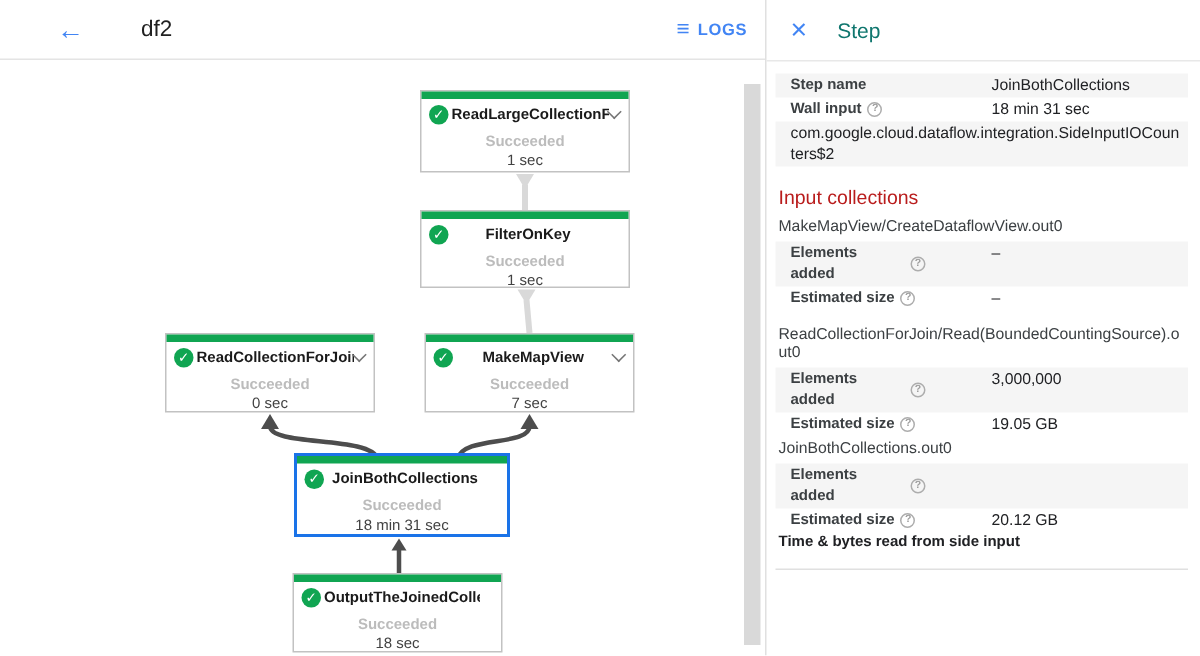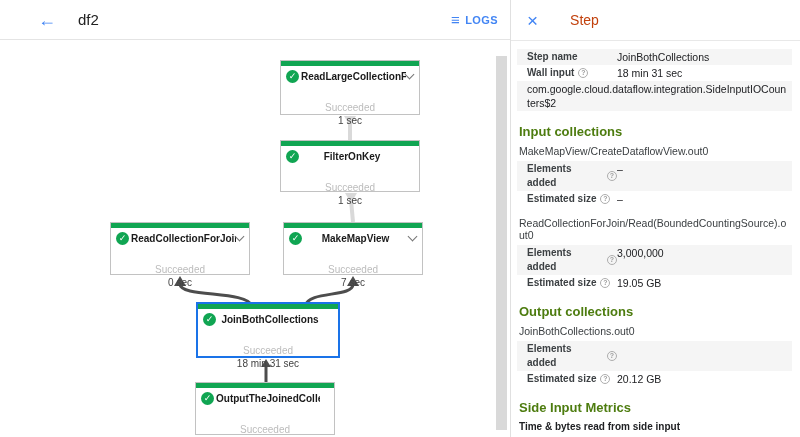--- a/index.html
+++ b/index.html
@@ -4,54 +4,54 @@
 <style>
   * { margin:0; padding:0; box-sizing:border-box; }
   html,body { width:800px; height:437px; overflow:hidden; background:#fff;
               font-family:"Liberation Sans", sans-serif; }
   .app { position:relative; width:800px; height:437px; background:#fff; }
 
   
   .left-pane { position:absolute; left:0; top:0; width:510px; height:437px; background:#fff; }
   .left-header { height:40px; border-bottom:1px solid #e4e4e4; display:flex; align-items:center; padding:0 12px 0 38px; }
   .back-ic { color:#4285f4; font-size:18px; line-height:18px; cursor:pointer; }
-  .job-title { margin-left:22px; font-size:15px; color:#212121; }
+  .job-title { margin-left:38px; font-size:15px; color:#212121; }
   .logs-btn { margin-left:auto; display:flex; align-items:center; gap:5px; color:#4285f4; font-size:11px; font-weight:bold; letter-spacing:.4px; cursor:pointer; }
   .logs-ic { font-size:15px; line-height:12px; font-weight:normal; }
 
   .graph { position:relative; width:510px; height:397px; }
   .edges { position:absolute; left:0; top:0; }
 
   .node { position:absolute; width:140px; background:#fff; border:1px solid #c2c2c2; text-align:center; cursor:pointer; }
   .node .bar { height:5px; background:#10a552; }
   .node.selected { border:2px solid #1a73e8; }
   .trow { display:flex; align-items:center; padding:3px 5px 0 5px; height:17px; }
   .check-ic { flex:none; width:13px; height:13px; border-radius:50%; background:#10a552; color:#fff; font-size:9px; line-height:13px; text-align:center; }
   .nname { flex:1; font-size:10px; font-weight:bold; color:#1a1a1a; white-space:nowrap; overflow:hidden; padding:0 2px; }
   .chev { flex:none; width:7px; height:7px; border-right:1.5px solid #757575; border-bottom:1.5px solid #757575; transform:rotate(45deg); margin:-3px 1px 0 0; cursor:pointer; }
   .spc { flex:none; width:9px; }
-  .nstatus { font-size:10px; color:#bcbcbc; line-height:13px; margin-top:18px; }
+  .nstatus { font-size:10px; color:#bcbcbc; line-height:13px; margin-top:5px;font-weight:bold; }
   .ntime { font-size:10px; color:#424242; line-height:13px; }
 
   .lscroll { position:absolute; left:496px; top:56px; width:11px; height:374px; background:#d9d9d9; cursor:pointer; }
 
   
   .right-panel { position:absolute; right:0; top:0; width:290px; height:437px; background:#fff; border-left:1px solid #e0e0e0; }
   .panel-header { height:41px; border-bottom:1px solid #e8e8e8; display:flex; align-items:center; padding:0 16px; }
   .close-ic { color:#4285f4; font-size:19px; line-height:19px; cursor:pointer; }
-  .ptitle { margin-left:32px; font-size:14px; color:#c2410c; }
+  .ptitle { margin-left:20px; font-size:14px; color:#0f766e; }
 
   .panel-body { padding:8px 8px 0 6px; }
-  .kv-row { display:flex; align-items:flex-start; min-height:16px; padding:1px 4px 1px 10px; line-height:14px; }
+  .kv-row { display:flex; align-items:flex-start; min-height:16px; padding:1px 4px 1px 10px; line-height:14px;gap:44px; }
   .kv-row.alt { background:#f5f5f5; }
   .kv-label { flex:none; width:90px; font-size:10px; font-weight:bold; color:#3c4043; display:flex; align-items:center; gap:4px; }
   .kv-value { flex:1; font-size:10.5px; color:#202124; word-break:break-all; }
   .help-ic { flex:none; width:10px; height:10px; border-radius:50%; border:1px solid #adadad; color:#9e9e9e; font-size:7px; line-height:8px; text-align:center; cursor:pointer; }
 
-  .section-h { font-size:13px; font-weight:700; color:#4d7c0f; margin:13px 0 6px 2px; }
+  .section-h { font-size:13px; font-weight:400; color:#b91c1c; margin:13px 0 6px 2px; }
   .coll-name { font-size:10.5px; color:#3c4043; margin:10px 0 4px 2px; word-break:break-all; }
   .coll-name.first { margin-top:2px; }
 
   .sim-sub { font-size:10px; font-weight:bold; color:#202124; margin:1px 0 3px 2px; }
   .sim-hrow { display:flex; font-size:10px; color:#5f6368; padding:4px 0 5px 2px; border-bottom:1px solid #e0e0e0; }
 </style>
 </head>
 <body>
 
 <div class="app">
@@ -207,38 +207,36 @@
         <span class="kv-value">3,000,000</span>
       </div>
       <div class="kv-row">
         <span class="kv-label">
             <span>Estimated size</span>
             <span class="help-ic">?</span>
           </span>
         <span class="kv-value">19.05 GB</span>
       </div>
 
-      <div class="section-h">Output collections</div>
 
       <div class="coll-name first">JoinBothCollections.out0</div>
       <div class="kv-row alt">
         <span class="kv-label">
             <span>Elements added</span>
             <span class="help-ic">?</span>
           </span>
       </div>
       <div class="kv-row">
         <span class="kv-label">
             <span>Estimated size</span>
             <span class="help-ic">?</span>
           </span>
         <span class="kv-value">20.12 GB</span>
       </div>
 
-      <div class="section-h">Side Input Metrics</div>
       <div class="sim-sub">Time &amp; bytes read from side input</div>
 
       <div class="sim-hrow">
         
         
         
       </div>
 
     </div>
   </div>

